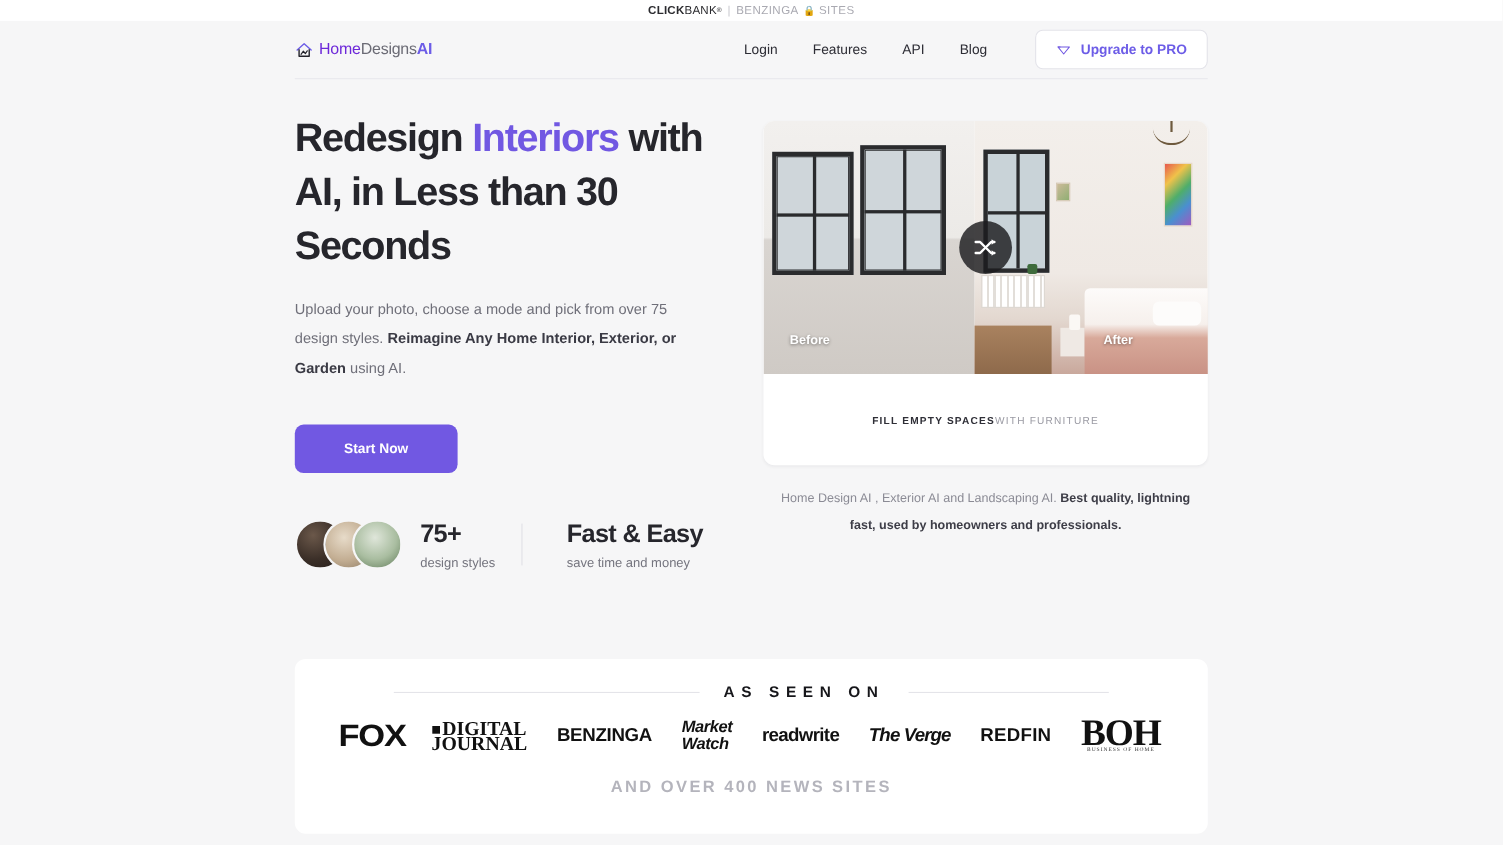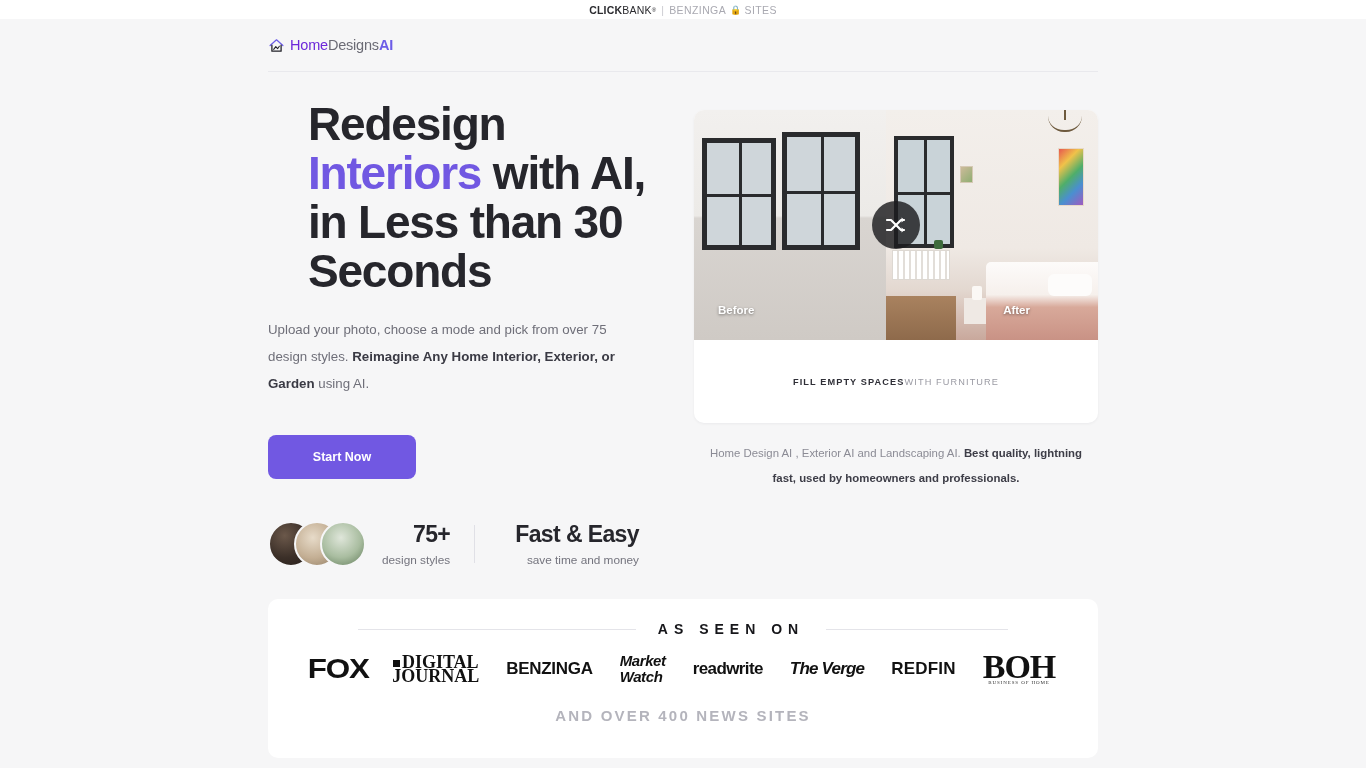--- a/index.html
+++ b/index.html
@@ -49,22 +49,22 @@
     display: flex; align-items: center; gap: 8px;
     background: #fff; border: 1px solid #e3e3e9; border-radius: 7px;
     padding: 10px 18px; cursor: pointer;
   }
   .pro-btn span.label { font-size: 12.5px; font-weight: 600; color: #6c5ce7; white-space: nowrap; }
   .gem { width: 14px; height: 14px; display: block; }
 
   
   .hero-left { position: absolute; left: 268px; top: 100px; width: 400px; }
   h1.headline {
-    font-size: 46px; line-height: 49px; font-weight: 700;
-    color: #26262c; letter-spacing: -1.2px; margin-left: 40px;
+    font-size: 36px; line-height: 49px; font-weight: 700;
+    color: #26262c; letter-spacing: -1.2px;
   }
   h1.headline .accent { color: #7158e2; }
   p.sub {
     margin-top: 20px; width: 352px;
     font-size: 13.3px; line-height: 27px; color: #6f6f79;
   }
   p.sub b { color: #3a3a44; font-weight: 700; }
 
   .start-btn {
     margin-top: 38px;
@@ -78,21 +78,21 @@
   .stats { margin-top: 42px; display: flex; align-items: center; }
   .avatars { position: relative; width: 96px; height: 46px; flex: none; }
   .avatars .av {
     position: absolute; top: 0; width: 46px; height: 46px; border-radius: 50%;
     border: 2px solid #f6f6f7; background-size: cover;
   }
   .av1 { left: 0;  background: radial-gradient(circle at 35% 30%, #6b584a 0%, #3b2f28 55%, #241c18 100%); }
   .av2 { left: 26px; background: radial-gradient(circle at 40% 35%, #e7dbc9 0%, #c3ae93 55%, #8d7a62 100%); }
   .av3 { left: 52px; background: radial-gradient(circle at 45% 35%, #dfe6da 0%, #a9bda0 55%, #5f7a58 100%); }
 
-  .stat-block { margin-left: 18px; text-align: right; }
+  .stat-block { margin-left: 18px; }
   .stat-num { font-size: 23px; font-weight: 700; color: #26262c; letter-spacing: -.6px; }
   .stat-lab { margin-top: 5px; font-size: 11.8px; color: #74747e; }
   .divider { width: 1px; height: 38px; background: #e0e0e6; margin: 0 22px 0 24px; }
   .stat-title { font-size: 23px; font-weight: 700; color: #26262c; letter-spacing: -.6px; }
 
   
   .card {
     position: absolute; left: 694px; top: 110px; width: 404px;
     background: #fff; border-radius: 10px; overflow: hidden;
     box-shadow: 0 1px 3px rgba(20,20,40,.05);
@@ -252,20 +252,33 @@
       <svg class="logo-mark" viewBox="0 0 24 24">
         <path d="M3 12 L12 4 L21 12" fill="none" stroke="#6c5ce7" stroke-width="1.8" stroke-linecap="round" stroke-linejoin="round"></path>
         <path d="M5.5 11 L5.5 20 L18.5 20 L18.5 11" fill="none" stroke="#22222a" stroke-width="1.8" stroke-linejoin="round"></path>
         <path d="M8 17.5 L11 13.5 L13.5 16.5 L16 13" fill="none" stroke="#22222a" stroke-width="1.5" stroke-linecap="round" stroke-linejoin="round"></path>
       </svg>
       <div class="logo-text">
         <span class="lg-home">Home</span><span class="lg-designs">Designs</span><span class="lg-ai">AI</span>
       </div>
     </div>
 
+    <div class="nav">
+      <a href="#">Login</a>
+      <a href="#">Features</a>
+      <a href="#">API</a>
+      <a href="#">Blog</a>
+      <div class="pro-btn">
+        <svg class="gem" viewBox="0 0 24 24">
+          <path d="M3 8 L21 8 L12 19 Z" fill="none" stroke="#7158e2" stroke-width="1.6" stroke-linejoin="round"></path>
+          <path d="M3 8 L7 8" fill="none" stroke="#7158e2" stroke-width="1.6"></path>
+        </svg>
+        <span class="label">Upgrade to PRO</span>
+      </div>
+    </div>
   </div>
 
   <div class="hero-left">
     <h1 class="headline"><span>Redesign </span><span class="accent">Interiors</span><span> with AI, in Less than 30 Seconds</span></h1>
 
     <p class="sub"><span>Upload your photo, choose a mode and pick from over 75 design styles. </span><b>Reimagine Any Home Interior, Exterior, or Garden</b><span> using AI.</span></p>
 
     <button class="start-btn">Start Now</button>
 
     <div class="stats">

